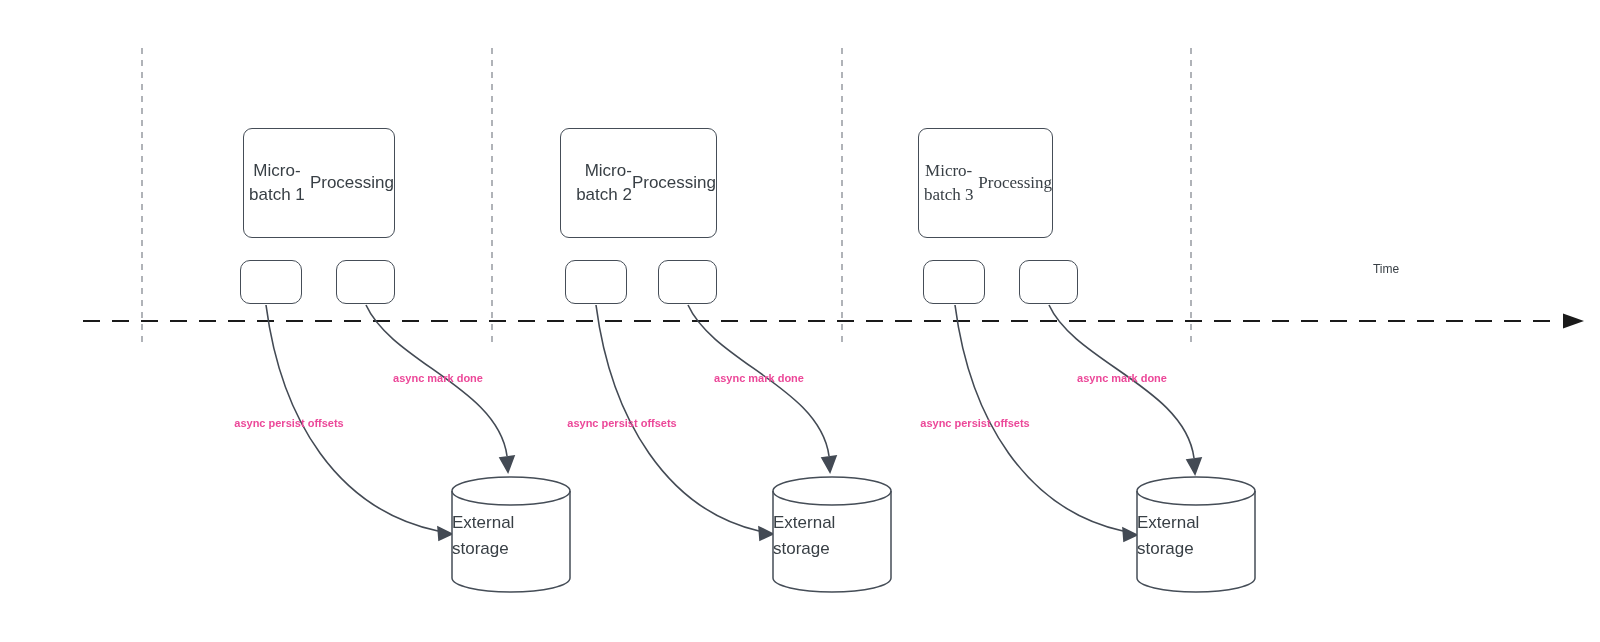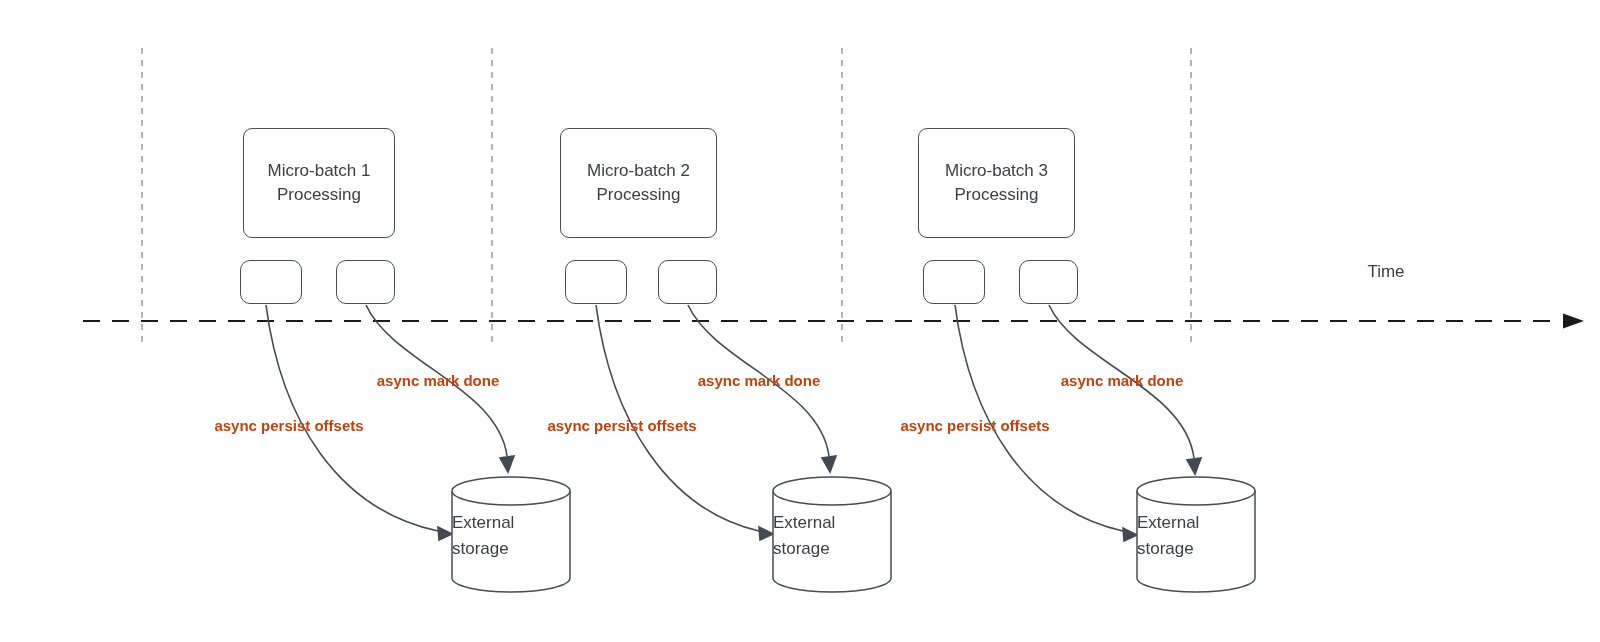--- a/index.html
+++ b/index.html
@@ -26,49 +26,49 @@
     position: absolute;
     box-sizing: border-box;
     background: #ffffff;
     border: 1.5px solid #454d57;
   }
   .main {
     top: 128px;
     height: 110px;
     border-radius: 9px;
     display: flex;
-    flex-direction: column;
+    flex-direction: row;
     align-items: center;
     justify-content: center;
     font-size: 17px;
     line-height: 24px;
     color: #383f45;
     text-align: center;
   }
   .main.g0 { left: 243px; width: 152px; }
   .main.g1 { left: 560px; width: 157px; text-align: right; }
-  .main.g2 { left: 918px; width: 157px; }
+  .main.g2 { left: 918px; width: 135px; font-family: Liberation Serif, serif; }
   .small {
     top: 260px;
     height: 44px;
     border-radius: 10px;
   }
   .sA0 { left: 240px; width: 62px; }
   .sB0 { left: 336px; width: 59px; }
   .sA1 { left: 565px; width: 62px; }
   .sB1 { left: 658px; width: 59px; }
   .sA2 { left: 923px; width: 62px; }
   .sB2 { left: 1019px; width: 59px; }
   
   .lbl {
     position: absolute;
     transform: translateX(-50%);
-    font-size: 15px;
+    font-size: 11px;
     font-weight: 700;
-    color: #c2410c;
+    color: #ec4899;
     white-space: nowrap;
   }
   .p0 { left: 289px;  top: 417px; }
   .p1 { left: 622px;  top: 417px; }
   .p2 { left: 975px;  top: 417px; }
   .m0 { left: 438px;  top: 372px; }
   .m1 { left: 759px;  top: 372px; }
   .m2 { left: 1122px; top: 372px; }
   
   .cyltext {
@@ -82,21 +82,21 @@
   }
   .c0 { left: 452px; }
   .c1 { left: 773px; }
   .c2 { left: 1137px; }
   .time-label {
     position: absolute;
     left: 1336px;
     top: 262px;
     width: 100px;
     text-align: center;
-    font-size: 17px;
+    font-size: 12px;
     color: #383f45;
   }
 </style>
 </head>
 <body>
 
 <div class="canvas">
 
   <svg class="layer" width="1600" height="642" viewBox="0 0 1600 642" fill="none" xmlns="http://www.w3.org/2000/svg">
 

